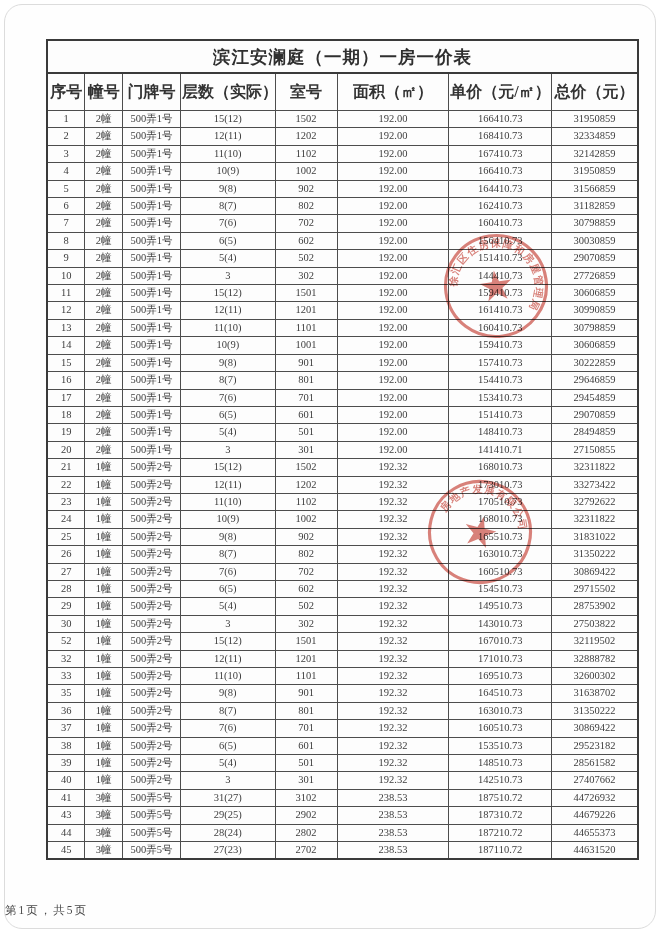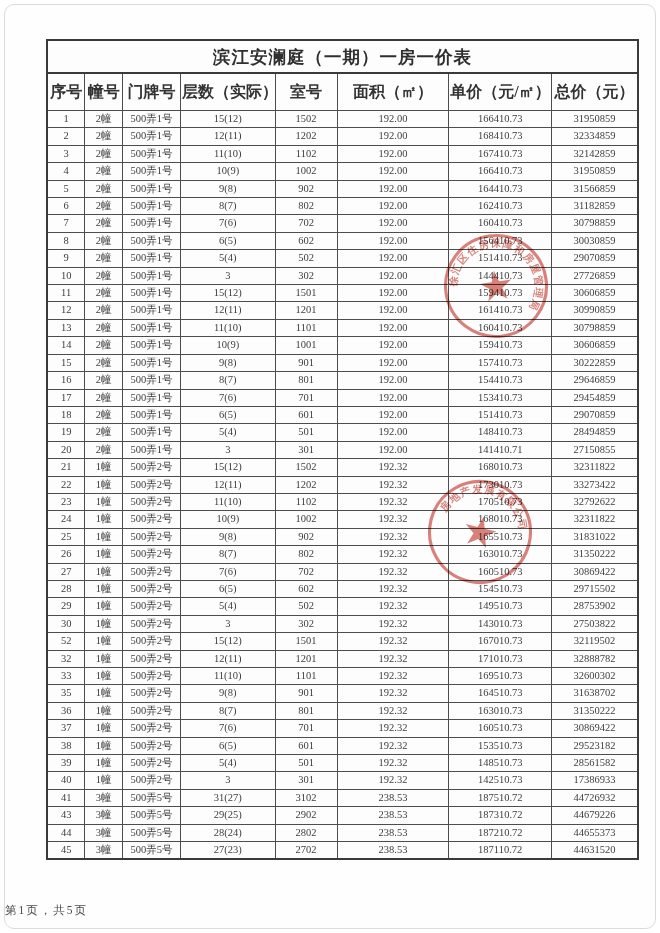--- a/index.html
+++ b/index.html
@@ -5,21 +5,21 @@
   html,body{margin:0;padding:0;}
   body{
     width:660px;height:933px;position:relative;
     background:#ffffff;
     font-family:"Liberation Serif","DejaVu Serif",serif;
     color:#3d3d3d;
     overflow:hidden;
   }
   .page{
     position:absolute;inset:4px;
-    border:1px solid #dcdcdc;border-radius:10px;
+    border:1px solid #dcdcdc;border-radius:18px;
     background:#fefefe;
   }
   table.price-table{
     position:absolute;left:41px;top:34px;width:593px;
     border-collapse:collapse;table-layout:fixed;
     background:#fdfdfd;
   }
   table.price-table th, table.price-table td{
     border:1px solid #4d4d4d;
     text-align:center;vertical-align:middle;
@@ -468,21 +468,21 @@
           <td>28561582</td>
         </tr>
         <tr>
           <td>40</td>
           <td>1幢</td>
           <td>500弄2号</td>
           <td>3</td>
           <td>301</td>
           <td>192.32</td>
           <td>142510.73</td>
-          <td>17386933</td>
+          <td>27407662</td>
         </tr>
         <tr>
           <td>41</td>
           <td>3幢</td>
           <td>500弄5号</td>
           <td>31(27)</td>
           <td>3102</td>
           <td>238.53</td>
           <td>187510.72</td>
           <td>44726932</td>

